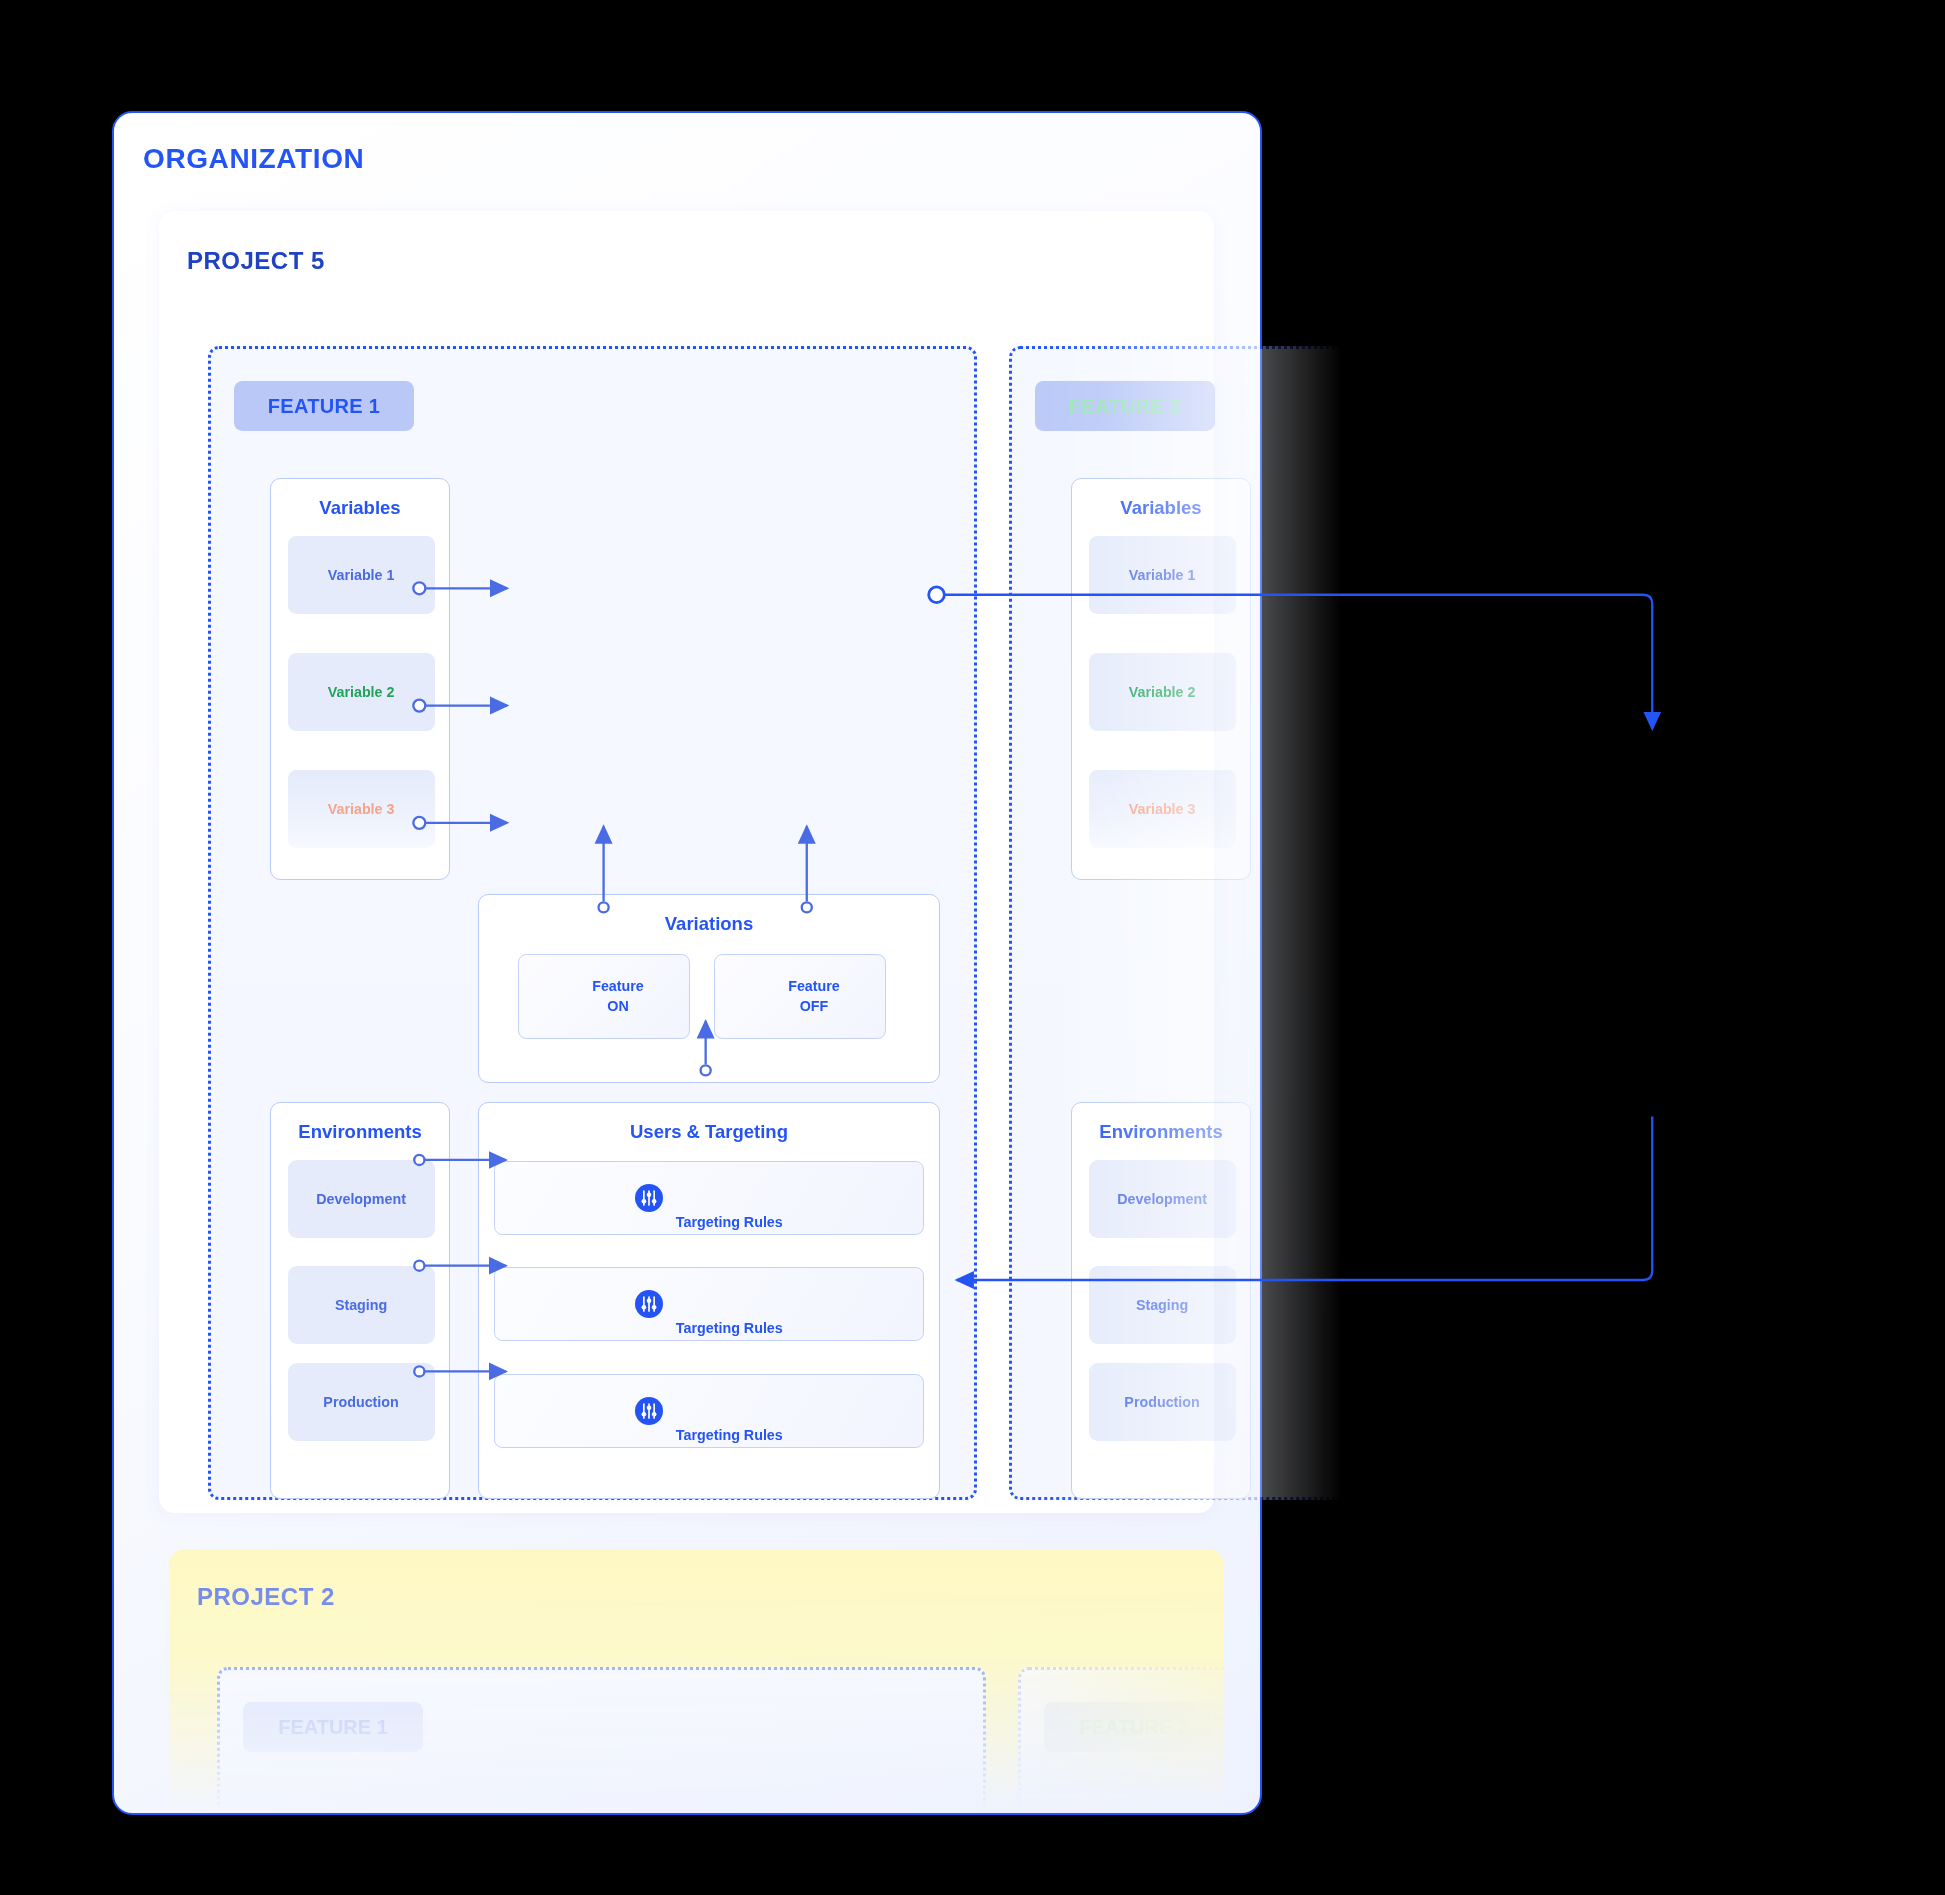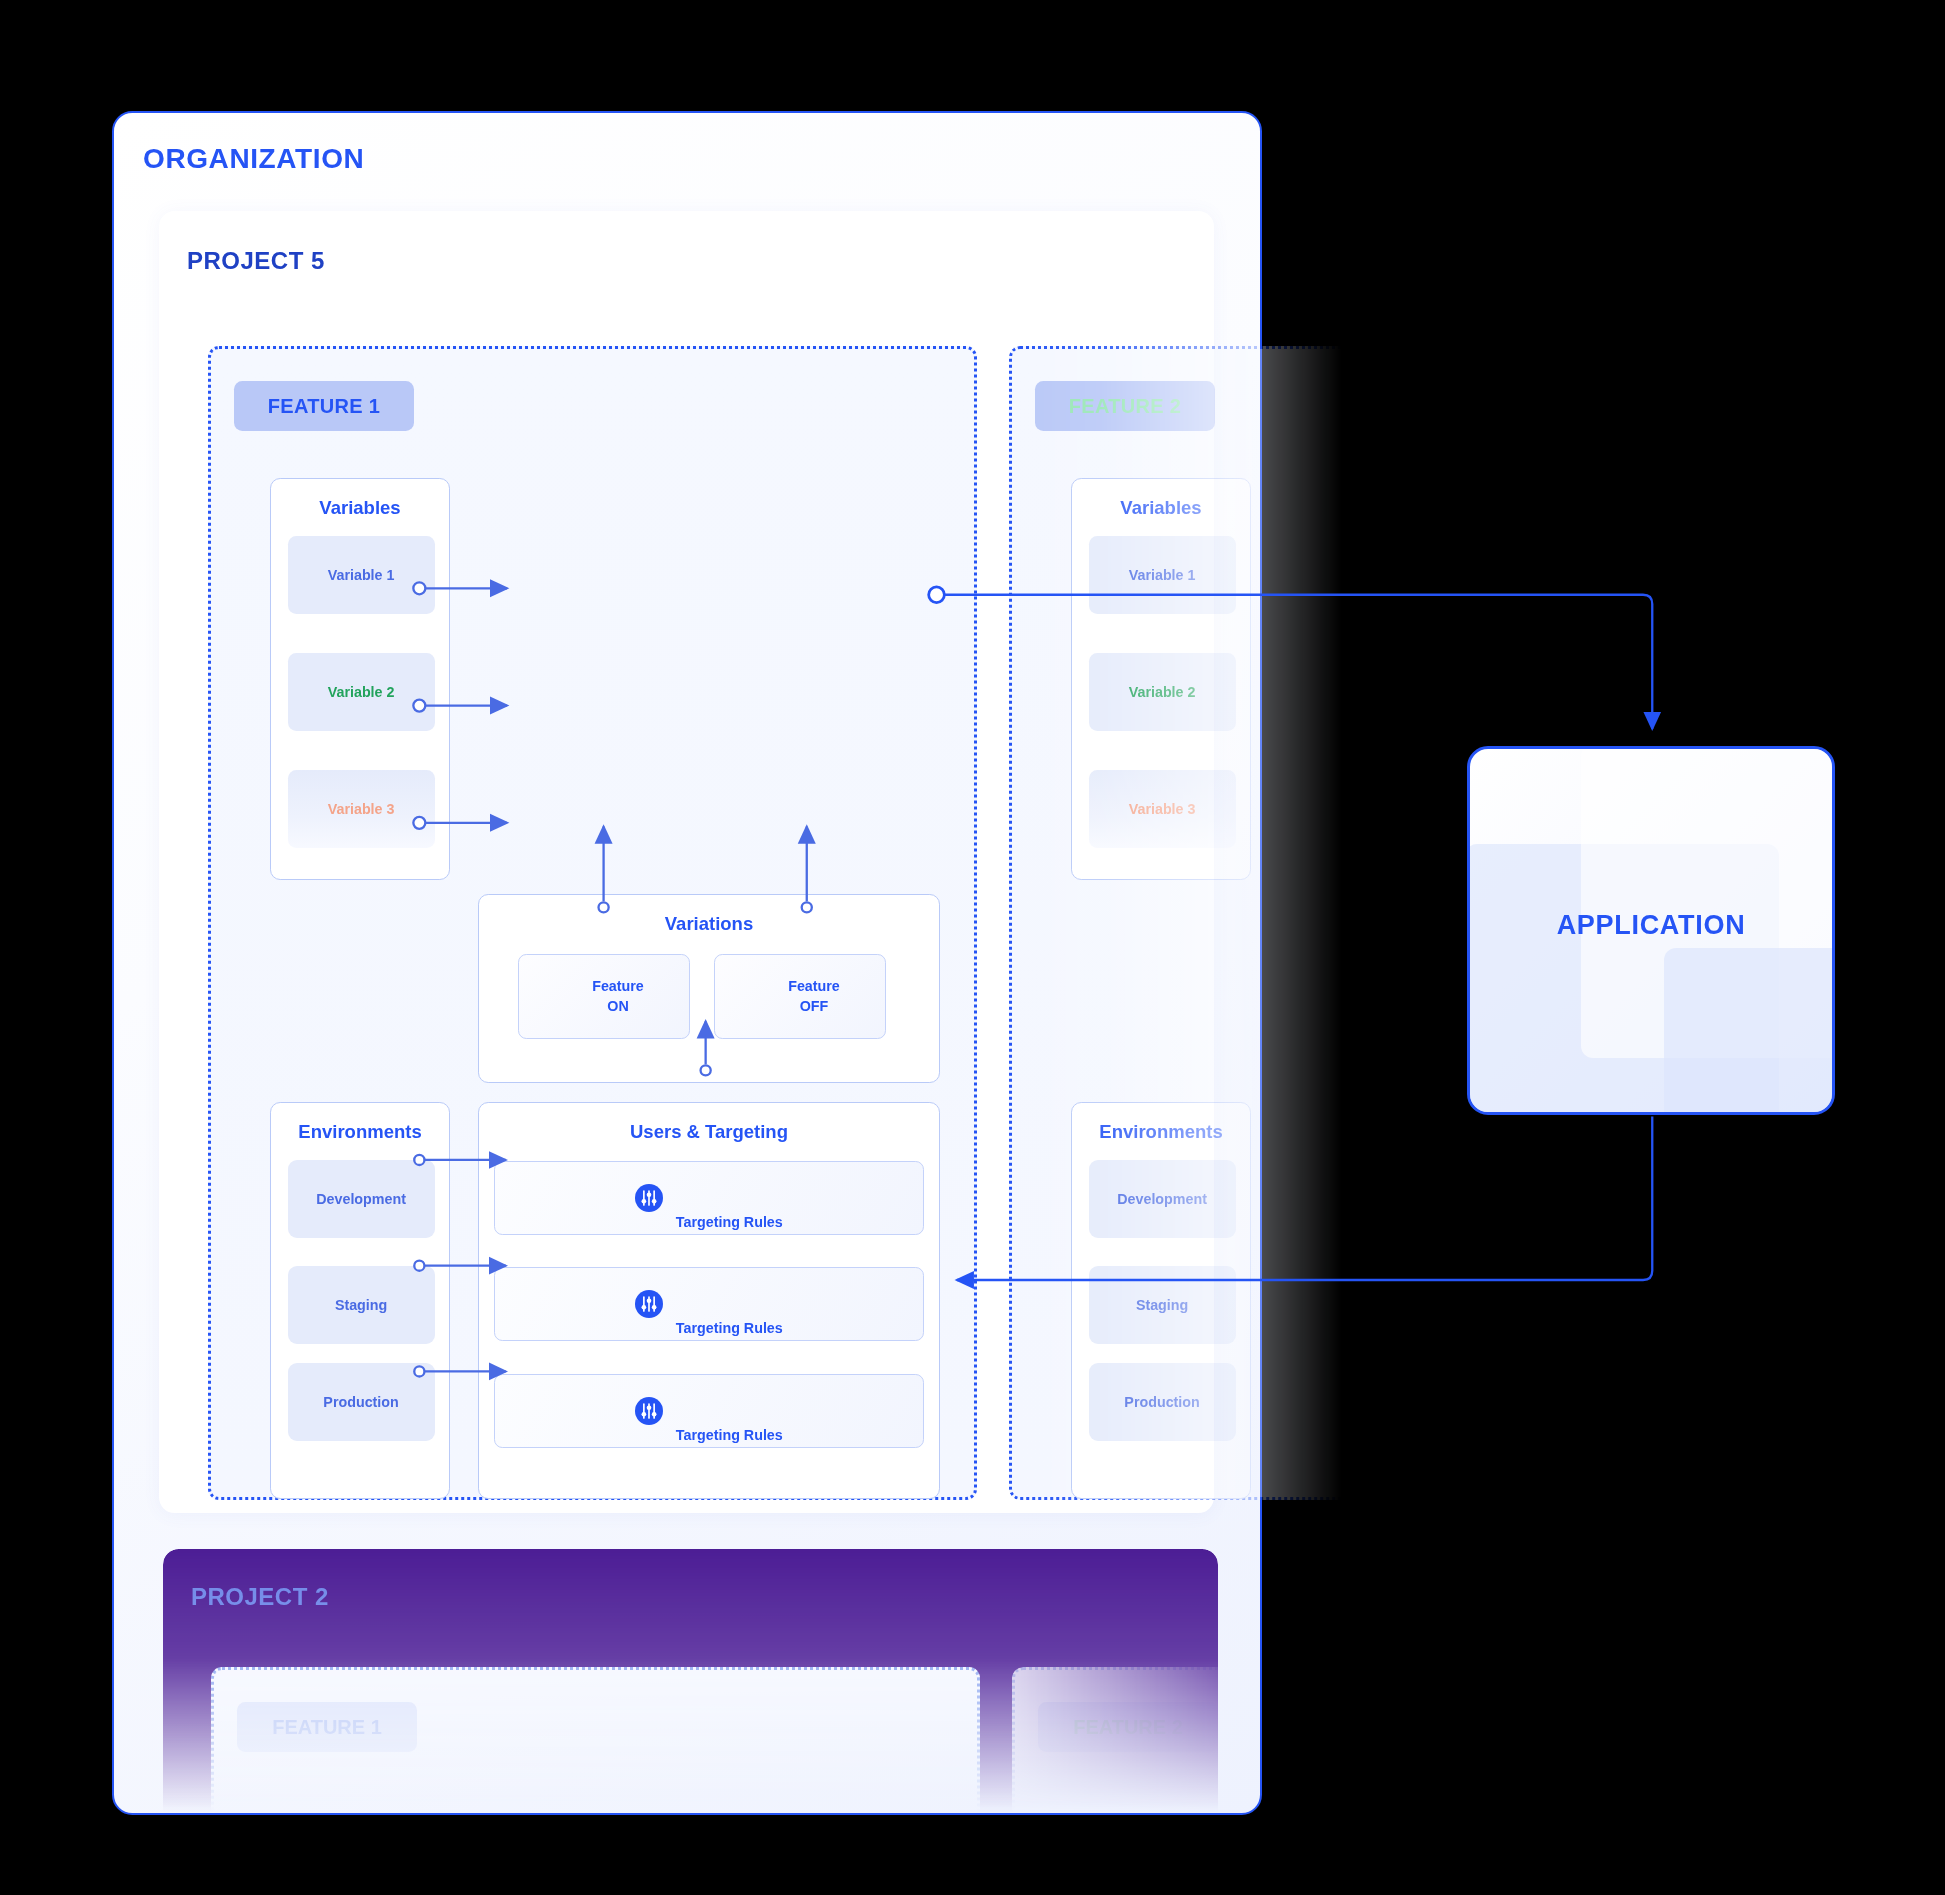--- a/index.html
+++ b/index.html
@@ -25,22 +25,22 @@
     background:#ffffff;border-radius:15.7px;
     box-shadow:0 1.8px 18.5px rgba(80,110,220,.06);
   }
   .proj1-title{
     position:absolute;left:28px;top:36px;
     font-size:24px;font-weight:700;letter-spacing:0.5px;color:#1f41c4;
   }
 
   
   .proj2{
-    position:absolute;left:163px;top:1549px;width:1055px;height:286px;
-    background:#4c1d95;border-radius:15.7px;overflow:hidden;
+    position:absolute;left:169px;top:1549px;width:1055px;height:286px;
+    background:#fef9c3;border-radius:15.7px;overflow:hidden;
     -webkit-mask-image:linear-gradient(180deg,rgba(0,0,0,1) 0%,rgba(0,0,0,.85) 38%,rgba(0,0,0,0) 92%);
             mask-image:linear-gradient(180deg,rgba(0,0,0,1) 0%,rgba(0,0,0,.85) 38%,rgba(0,0,0,0) 92%);
   }
   .proj2-title{
     position:absolute;left:28px;top:34px;
     font-size:24px;font-weight:700;letter-spacing:0.5px;color:#6d86e8;
   }
 
   
   .feat{
@@ -280,26 +280,20 @@
                 border:3.2px dotted #b8c8f6;border-radius:11px;box-sizing:border-box;
                 background:#f8faff;
                 -webkit-mask-image:linear-gradient(90deg,rgba(0,0,0,.8) 0%,rgba(0,0,0,0) 52%);
                 mask-image:linear-gradient(90deg,rgba(0,0,0,.8) 0%,rgba(0,0,0,0) 52%);">
       <div style="position:absolute;left:23px;top:32px;width:180px;height:50px;
                   background:#e3e9fc;border-radius:8.3px;display:flex;align-items:center;
                   justify-content:center;font-size:20px;font-weight:700;color:#bfe9cf;">FEATURE 2</div>
     </div>
   </div>
 
-  <div class="app">
-    <div class="app-deco app-d1"></div>
-    <div class="app-deco app-d2"></div>
-    <div class="app-deco app-d3"></div>
-    <div class="app-title">APPLICATION</div>
-  </div>
 
   <svg class="wires" viewBox="0 0 4214 4106">
     <defs>
       <marker id="arr" markerWidth="9" markerHeight="9" refX="7.4" refY="4.5" orient="auto">
         <path d="M0,0.6 L8.4,4.5 L0,8.4 Z" fill="#4a6be3"></path>
       </marker>
       <marker id="arrDark" markerWidth="9" markerHeight="9" refX="7.4" refY="4.5" orient="auto">
         <path d="M0,0.6 L8.4,4.5 L0,8.4 Z" fill="#2554f5"></path>
       </marker>
     </defs>

